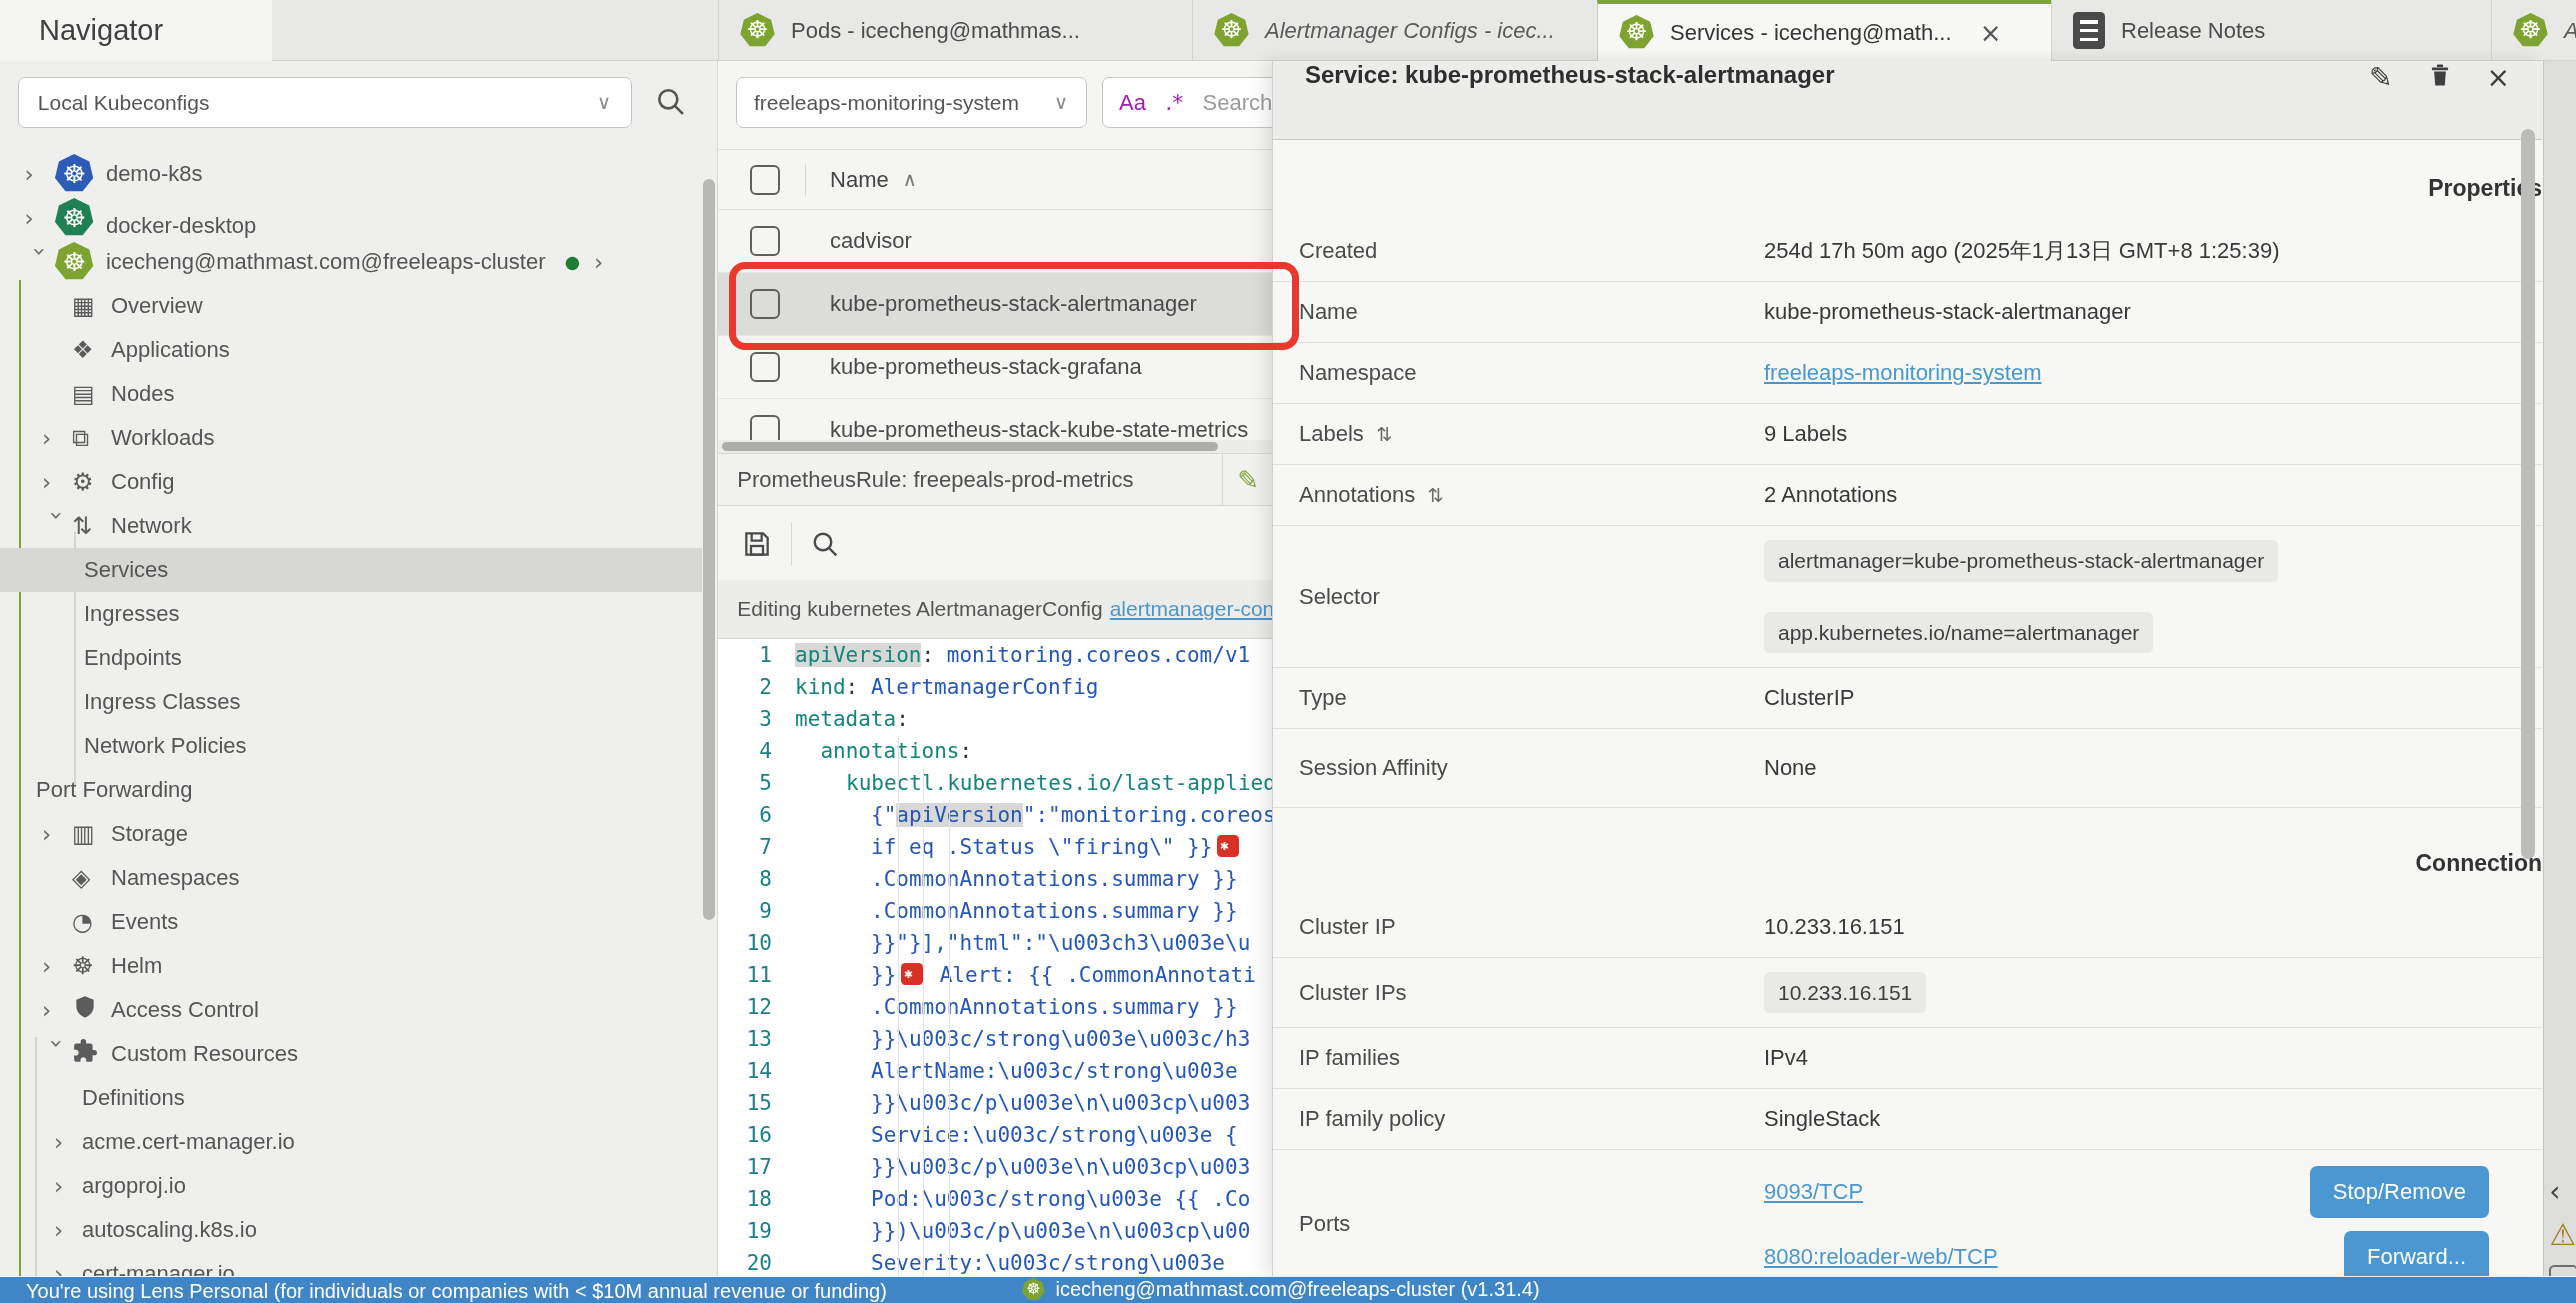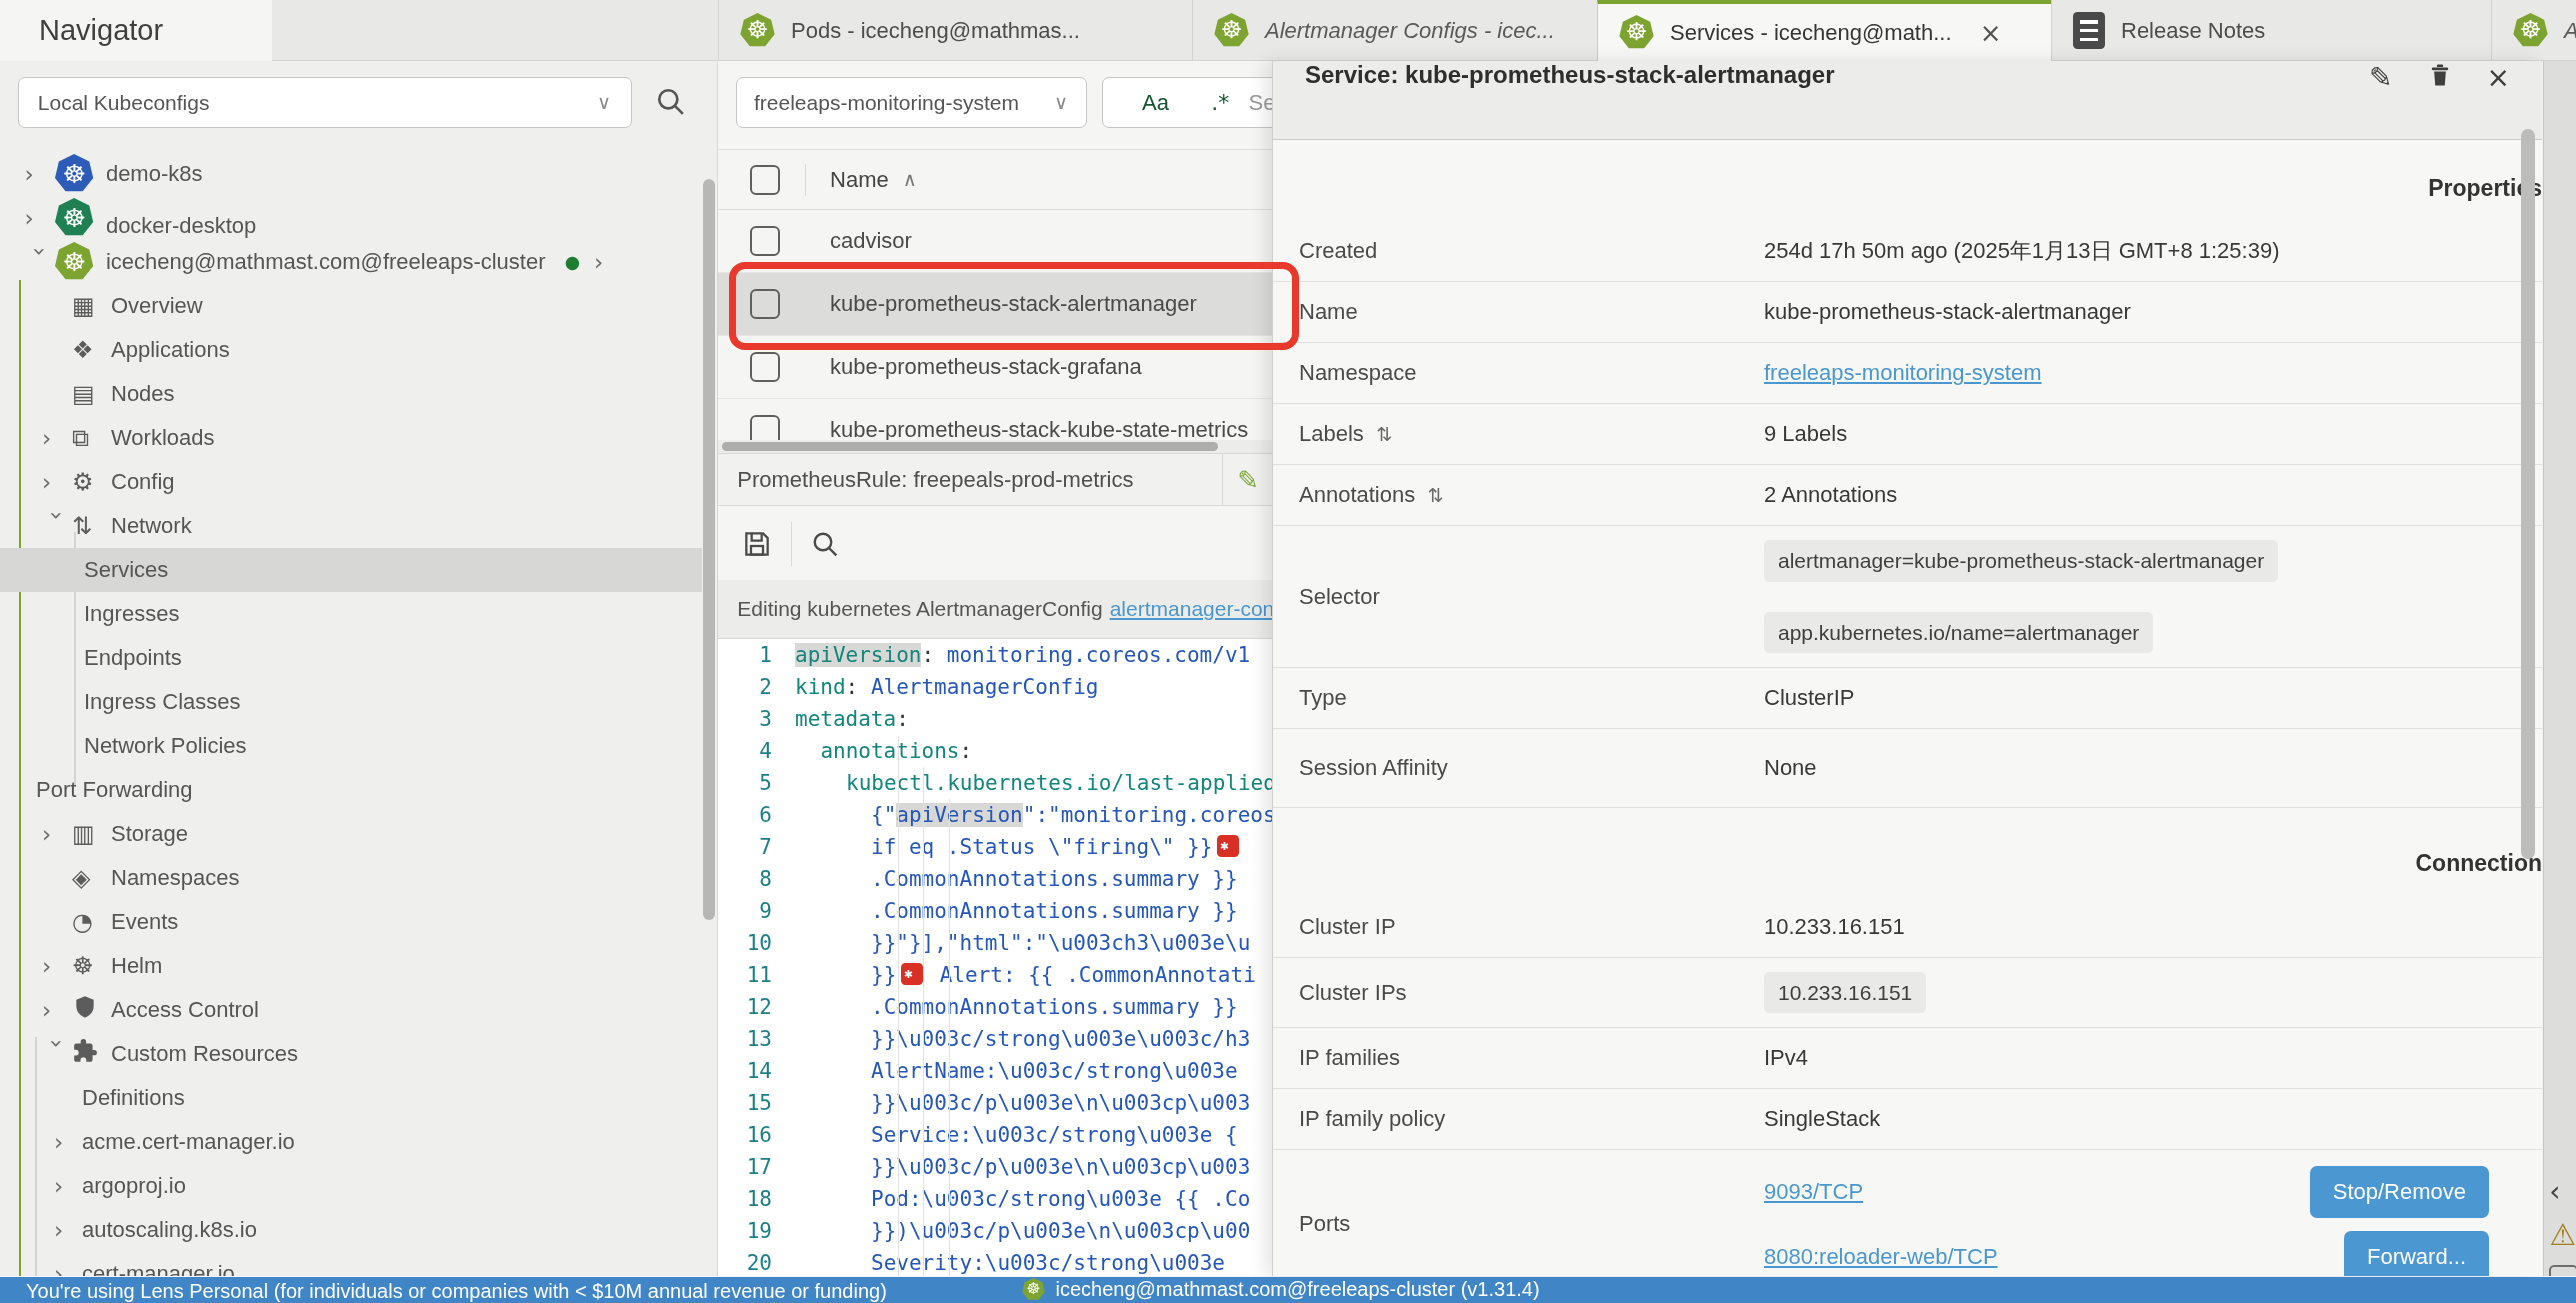--- a/index.html
+++ b/index.html
@@ -33,21 +33,21 @@
   .trow .ticon{width:39px;color:#5c5c5c;font-size:24px;flex:0 0 auto;text-align:left;}
   .trow .dot{color:#1e7d32;font-size:17.5px;margin-left:19.3px;}
   .trow .trail{color:#6e6e6e;font-size:23px;margin-left:14px;font-family:"DejaVu Sans",sans-serif;}
   .guide{position:absolute;width:1.8px;}
   .side-scroll{position:absolute;right:1.8px;width:12.3px;border-radius:6.1px;background:#b7b7b5;}
   
   .middle{position:absolute;left:718px;top:61px;width:555px;height:1215px;background:#f5f5f3;overflow:hidden;}
   .m-toolbar{position:absolute;left:0;top:0;width:100%;height:88px;}
   .ns-select{position:absolute;left:17.5px;top:16px;width:351px;height:51px;background:#fff;border:0.9px solid #c6c6c4;border-radius:7px;box-sizing:border-box;display:flex;align-items:center;justify-content:space-between;padding:0 17.5px;font-size:21px;color:#555;}
   .search-box{position:absolute;left:384px;top:16px;width:263px;height:51px;background:#fff;border:0.9px solid #c6c6c4;border-radius:7px;box-sizing:border-box;display:flex;align-items:center;gap:19.3px;padding:0 16px;font-size:22px;}
-  .tog{color:#14532d;margin-left:23px;}
+  .tog{color:#a21caf;}
   .search-ph{color:#9a9a9a;}
   .thead{position:absolute;left:0;top:88px;width:100%;height:61px;border-top:0.9px solid #dededc;border-bottom:0.9px solid #dededc;box-sizing:border-box;display:flex;align-items:center;font-size:22px;color:#444;}
   .cbx{width:30px;height:30px;border:2.2px solid #5f5f5f;border-radius:6.1px;box-sizing:border-box;flex:0 0 auto;}
   .thead .cbx{margin-left:32px;}
   .col-div{width:0.9px;height:32px;background:#d8d8d6;margin-left:24.6px;}
   .thead .name{margin-left:24.6px;}
   .sort{margin-left:14px;color:#777;font-size:19.3px;font-family:"DejaVu Sans",sans-serif;}
   .tbody{position:absolute;left:0;top:149px;width:100%;height:230px;overflow:hidden;}
   .srow{height:63px;display:flex;align-items:center;border-bottom:0.9px solid #e6e6e4;box-sizing:border-box;font-size:22px;color:#4a4a4a;}
   .srow .cbx{margin-left:32px;}

